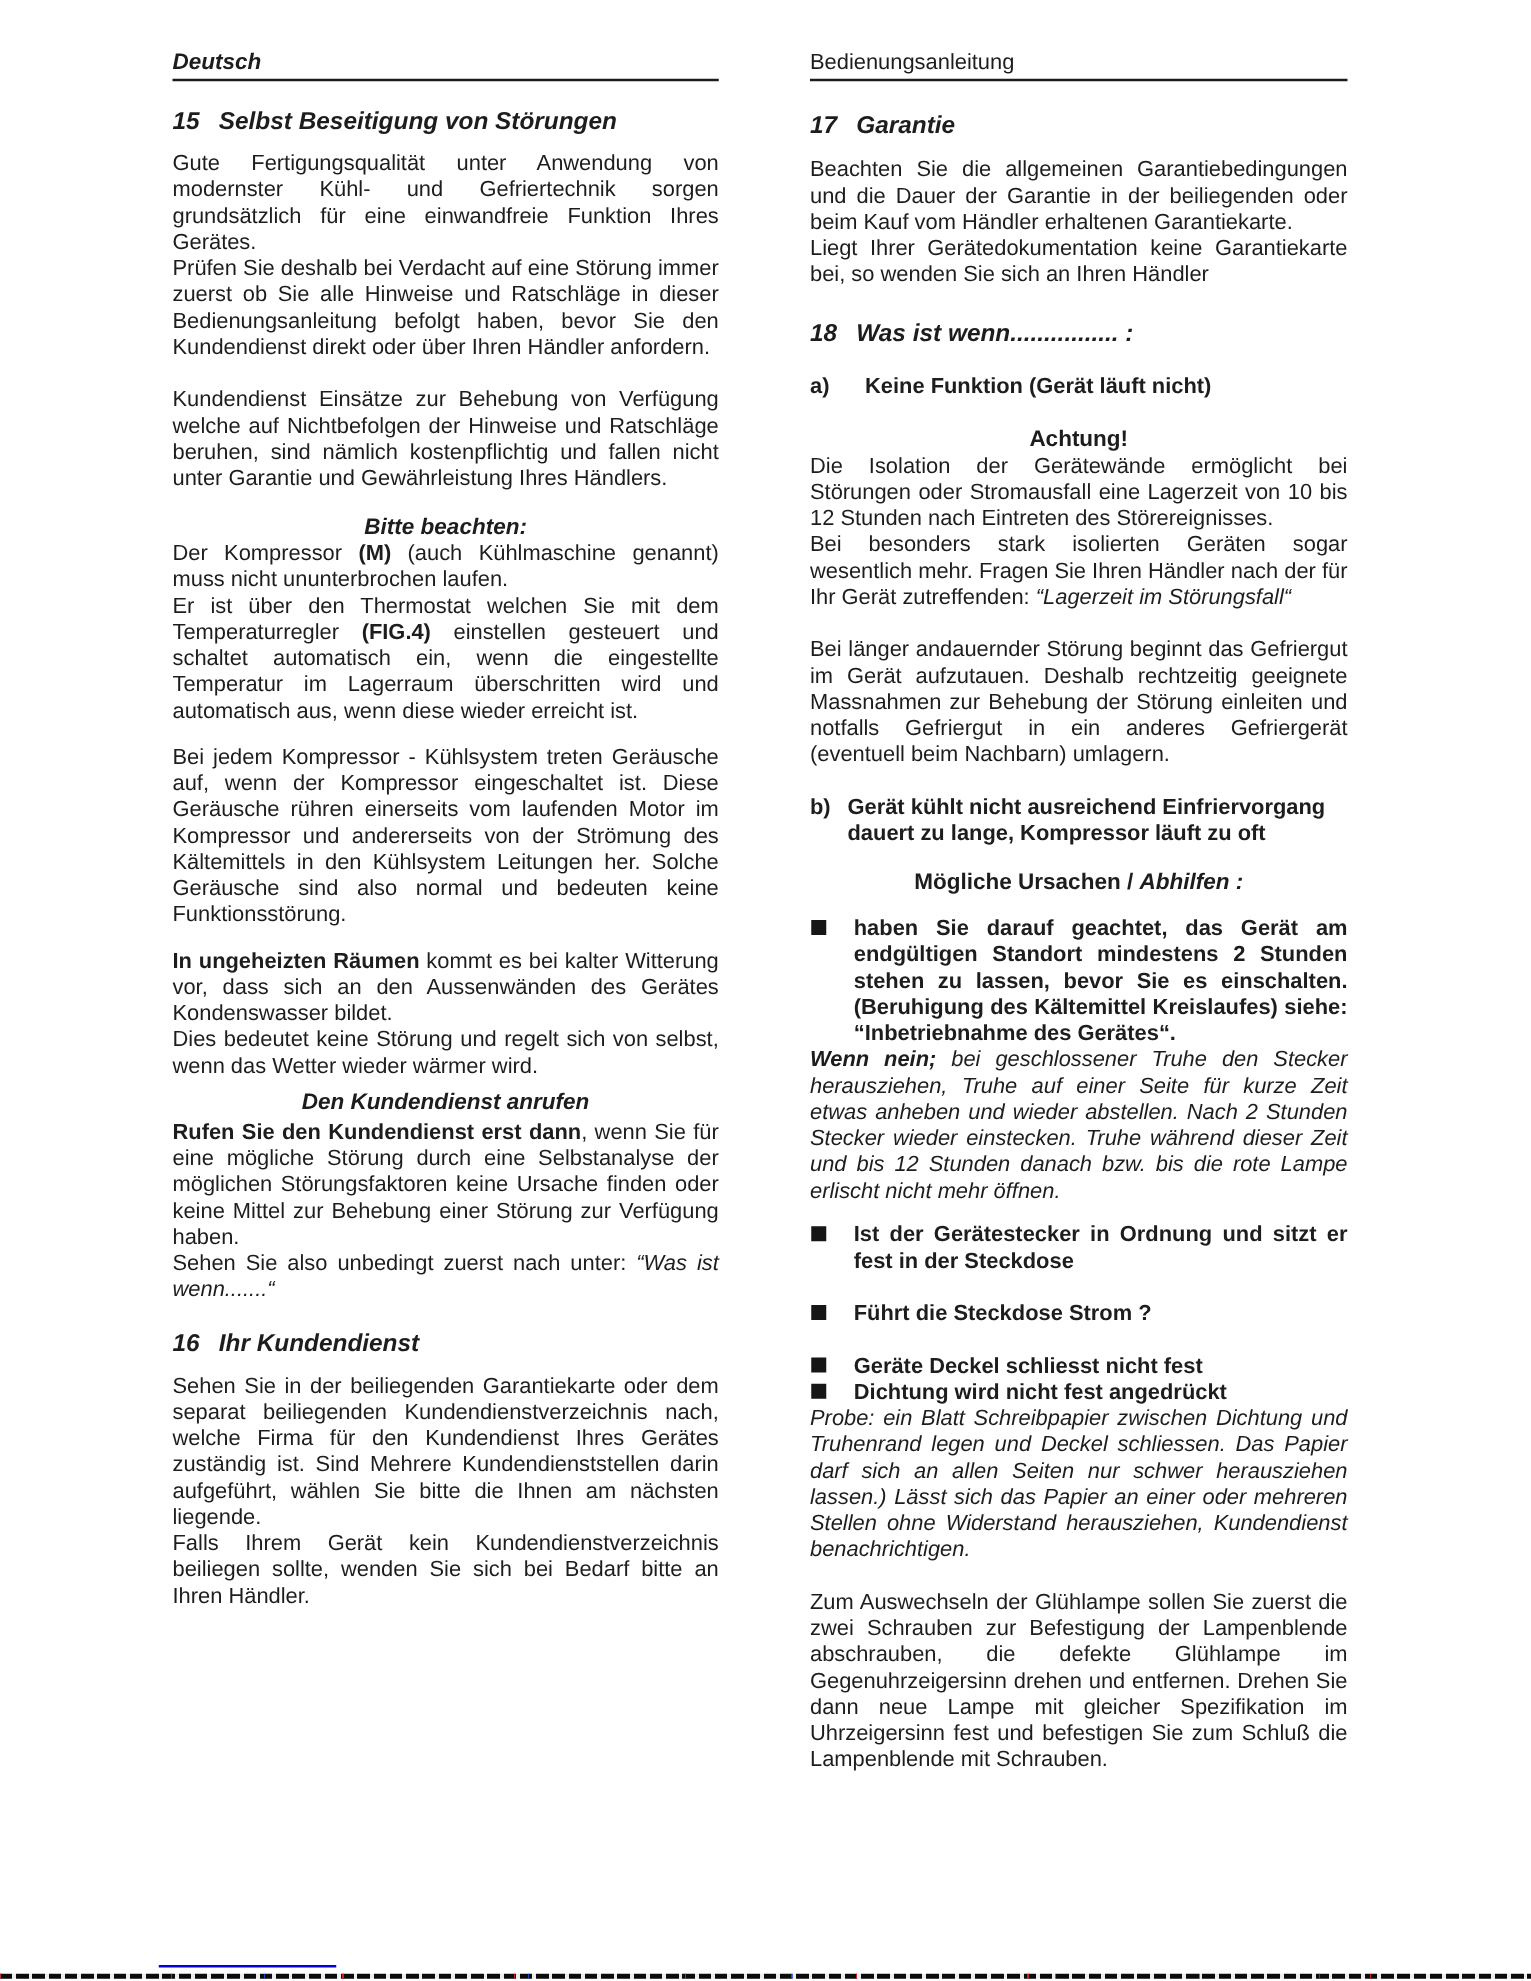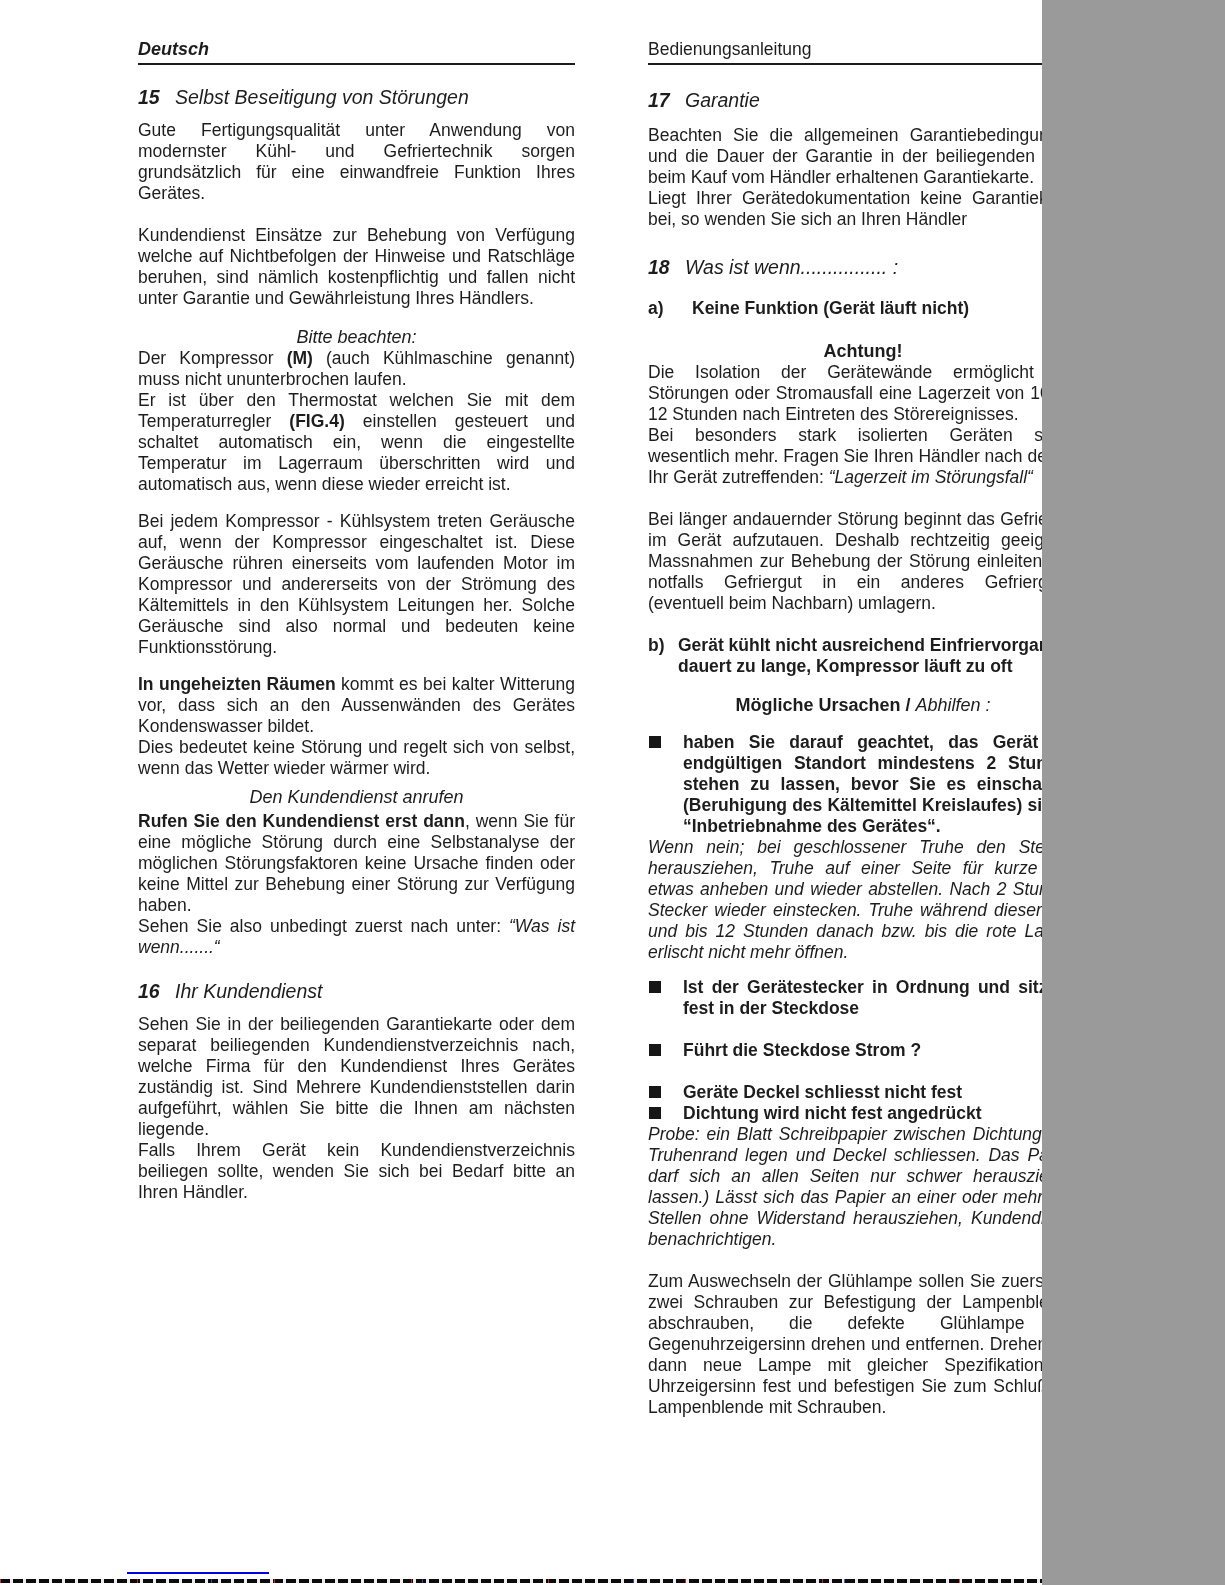--- a/index.html
+++ b/index.html
@@ -1,17 +1,17 @@
 <!DOCTYPE html>
 <html><head>
 <meta charset="utf-8">
 <style>
   html,body{margin:0;padding:0;background:#9a9a9a;}
   .page{
-    position:relative;width:1042px;height:1585px;background:#ffffff;
+    position:relative;width:1225px;height:1585px;background:#ffffff;
     font-family:"Liberation Sans","DejaVu Sans",sans-serif;color:#1d1d1d;overflow:hidden;
   }
   .col{position:absolute;top:40px;}
   .col-left{left:138px;width:437px;}
   .col-right{left:648px;width:430px;}
   .colheader{font-size:17.5px;line-height:19px;padding-bottom:4px;border-bottom:2px solid #1c1c1c;}
   .colheader-bi{font-weight:bold;font-style:italic;font-size:18px;}
   .blocks{}
   .p{font-size:17.5px;line-height:21px;text-align:justify;margin:0;}
   .h2{font-size:19.5px;line-height:22px;font-weight:bold;font-style:italic;margin:0;}
@@ -19,40 +19,41 @@
   .h3{font-size:18px;line-height:21px;margin:0;text-align:center;}
   .hl{display:flex;font-size:17.5px;line-height:21px;margin:0;}
   .hl-letter{flex:none;font-weight:bold;}
   .hl-wide .hl-letter{width:44px;}
   .hl-narrow .hl-letter{width:30px;}
   .hl-body{flex:1;}
   .bullet{position:relative;padding-left:35px;font-size:17.5px;line-height:21px;text-align:justify;margin:0;font-weight:bold;}
   .bullet-marker{position:absolute;left:1px;top:4px;width:12px;height:12px;background:#161616;}
   .seg-b{font-weight:bold;}
   .seg-i{font-style:italic;}
-  .seg-bi{font-weight:normal;font-style:italic;}
+  .seg-bi{font-weight:bold;font-style:italic;}
   .footer-blue{position:absolute;left:127px;top:1572px;width:142px;height:2px;background:#0102df;}
   .bottom-scan{
     position:absolute;left:0;top:1579px;width:1225px;height:4px;
     background-image:
       repeating-linear-gradient(90deg, rgba(230,40,40,.85) 0 1px, transparent 1px 137px),
       repeating-linear-gradient(90deg, rgba(40,80,230,.85) 0 1px, transparent 1px 211px),
       repeating-linear-gradient(90deg, #0b0b0b 0 10px, #ececec 10px 13px);
   }
 </style>
 </head>
 <body>
 
 <div class="page">
 
   <div class="col col-left">
     <div class="colheader colheader-bi">Deutsch</div>
     <div class="blocks">
         <div class="h2" style="margin-top: 21px;"><span class="hnum">15</span><span><span class="seg-bi">Selbst Beseitigung von Störungen</span></span></div>
         <div class="p" style="margin-top: 12px;"><span>Gute Fertigungsqualität unter Anwendung von modernster Kühl- und Gefriertechnik sorgen grundsätzlich für eine einwandfreie Funktion Ihres Gerätes.</span></div>
+        <div class="p"><span>Prüfen Sie deshalb bei Verdacht auf eine Störung immer zuerst ob Sie alle Hinweise und Ratschläge in dieser Bedienungsanleitung befolgt haben, bevor Sie den Kundendienst direkt oder über Ihren Händler anfordern.</span></div>
         <div class="p" style="margin-top: 21px;"><span>Kundendienst Einsätze zur Behebung von Verfügung welche auf Nichtbefolgen der Hinweise und Ratschläge beruhen, sind nämlich kostenpflichtig und fallen nicht unter Garantie und Gewährleistung Ihres Händlers.</span></div>
         <div class="h3" style="margin-top: 18px;"><span class="seg-bi">Bitte beachten:</span></div>
         <div class="p"><span>Der Kompressor </span><span class="seg-b">(M)</span><span> (auch Kühlmaschine genannt) muss nicht ununterbrochen laufen.</span></div>
         <div class="p"><span>Er ist über den Thermostat welchen Sie mit dem Temperaturregler </span><span class="seg-b">(FIG.4)</span><span> einstellen gesteuert und schaltet automatisch ein, wenn die eingestellte Temperatur im Lagerraum überschritten wird und automatisch aus, wenn diese wieder erreicht ist.</span></div>
         <div class="p" style="margin-top: 16px;"><span>Bei jedem Kompressor - Kühlsystem treten Geräusche auf, wenn der Kompressor eingeschaltet ist. Diese Geräusche rühren einerseits vom laufenden Motor im Kompressor und andererseits von der Strömung des Kältemittels in den Kühlsystem Leitungen her. Solche Geräusche sind also normal und bedeuten keine Funktionsstörung.</span></div>
         <div class="p" style="margin-top: 16px;"><span class="seg-b">In ungeheizten Räumen</span><span> kommt es bei kalter Witterung vor, dass sich an den Aussenwänden des Gerätes Kondenswasser bildet.</span></div>
         <div class="p"><span>Dies bedeutet keine Störung und regelt sich von selbst, wenn das Wetter wieder wärmer wird.</span></div>
         <div class="h3" style="margin-top: 8px;"><span class="seg-bi">Den Kundendienst anrufen</span></div>
         <div class="p" style="margin-top: 3px;"><span class="seg-b">Rufen Sie den Kundendienst erst dann</span><span>, wenn Sie für eine mögliche Störung durch eine Selbstanalyse der möglichen Störungsfaktoren keine Ursache finden oder keine Mittel zur Behebung einer Störung zur Verfügung haben.</span></div>
         <div class="p"><span>Sehen Sie also unbedingt zuerst nach unter:  </span><span class="seg-i">“Was ist wenn.......“</span></div>

